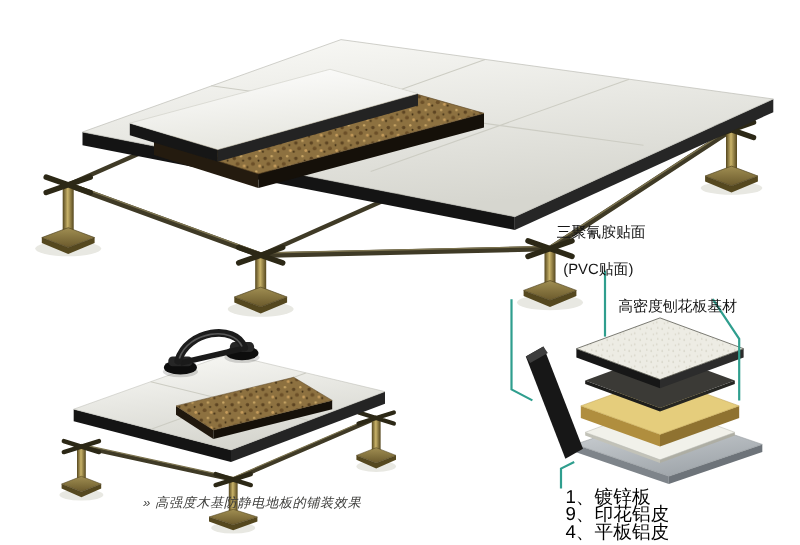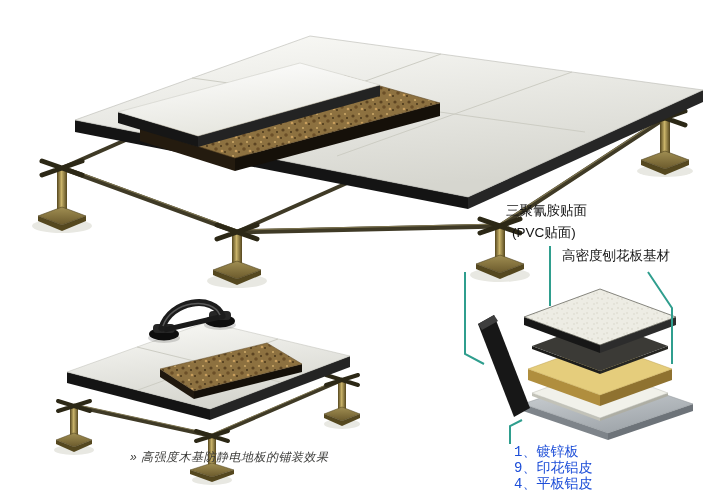--- a/index.html
+++ b/index.html
@@ -1,21 +1,21 @@
 <!DOCTYPE html>
 <html><head>
 <meta charset="utf-8">
 <style>
   html,body{margin:0;padding:0;background:#ffffff;}
   .page{position:relative;width:727px;height:495px;background:#ffffff;overflow:hidden;
         font-family:"Liberation Sans","DejaVu Sans",sans-serif;}
   .abs{position:absolute;}
   .lbl{position:absolute;font-size:13.5px;color:#151515;white-space:nowrap;text-align:right;}
   .caption{position:absolute;font-size:12px;color:#3c3c3a;white-space:nowrap;letter-spacing:.5px;font-style:italic;}
-  .list{position:absolute;font-size:14px;color:#1d4ed8;line-height:16px;white-space:nowrap;font-family:Liberation Mono, monospace;}
+  .list{position:absolute;font-size:17px;color:#000000;line-height:16px;white-space:nowrap;}
   svg{display:block;}
 </style>
 </head>
 <body>
 
 <div class="page">
 
   <svg class="abs" style="left:0;top:0" width="727" height="292" viewBox="0 0 727 292">
     <defs>
       <linearGradient id="gDeck" x1="0" y1="0" x2="0.35" y2="1">
@@ -219,22 +219,22 @@
 
       <g fill="none" stroke="#2f9e8e" stroke-width="2">
         <polyline points="130,50 130,110"></polyline>
         <polyline points="45,76 45,158 64,168"></polyline>
         <polyline points="228,76 252,112 252,168"></polyline>
         <polyline points="90,248 90,230 102,224"></polyline>
       </g>
     </svg>
 
     <div class="lbl" style="left:86px;top:6px">三聚氰胺贴面</div>
-    <div class="lbl" style="left:92px;top:28px">(PVC贴面)</div>
-    <div class="lbl" style="left:142px;top:51px">高密度刨花板基材</div>
+    <div class="lbl" style="left:92px;top:40px">(PVC贴面)</div>
+    <div class="lbl" style="left:142px;top:74px">高密度刨花板基材</div>
 
     <div class="list" style="left:94px;top:248px">
       <div>1、镀锌板</div>
       <div>9、印花铝皮</div>
       <div>4、平板铝皮</div>
     </div>
   </div>
 
 </div>
 

